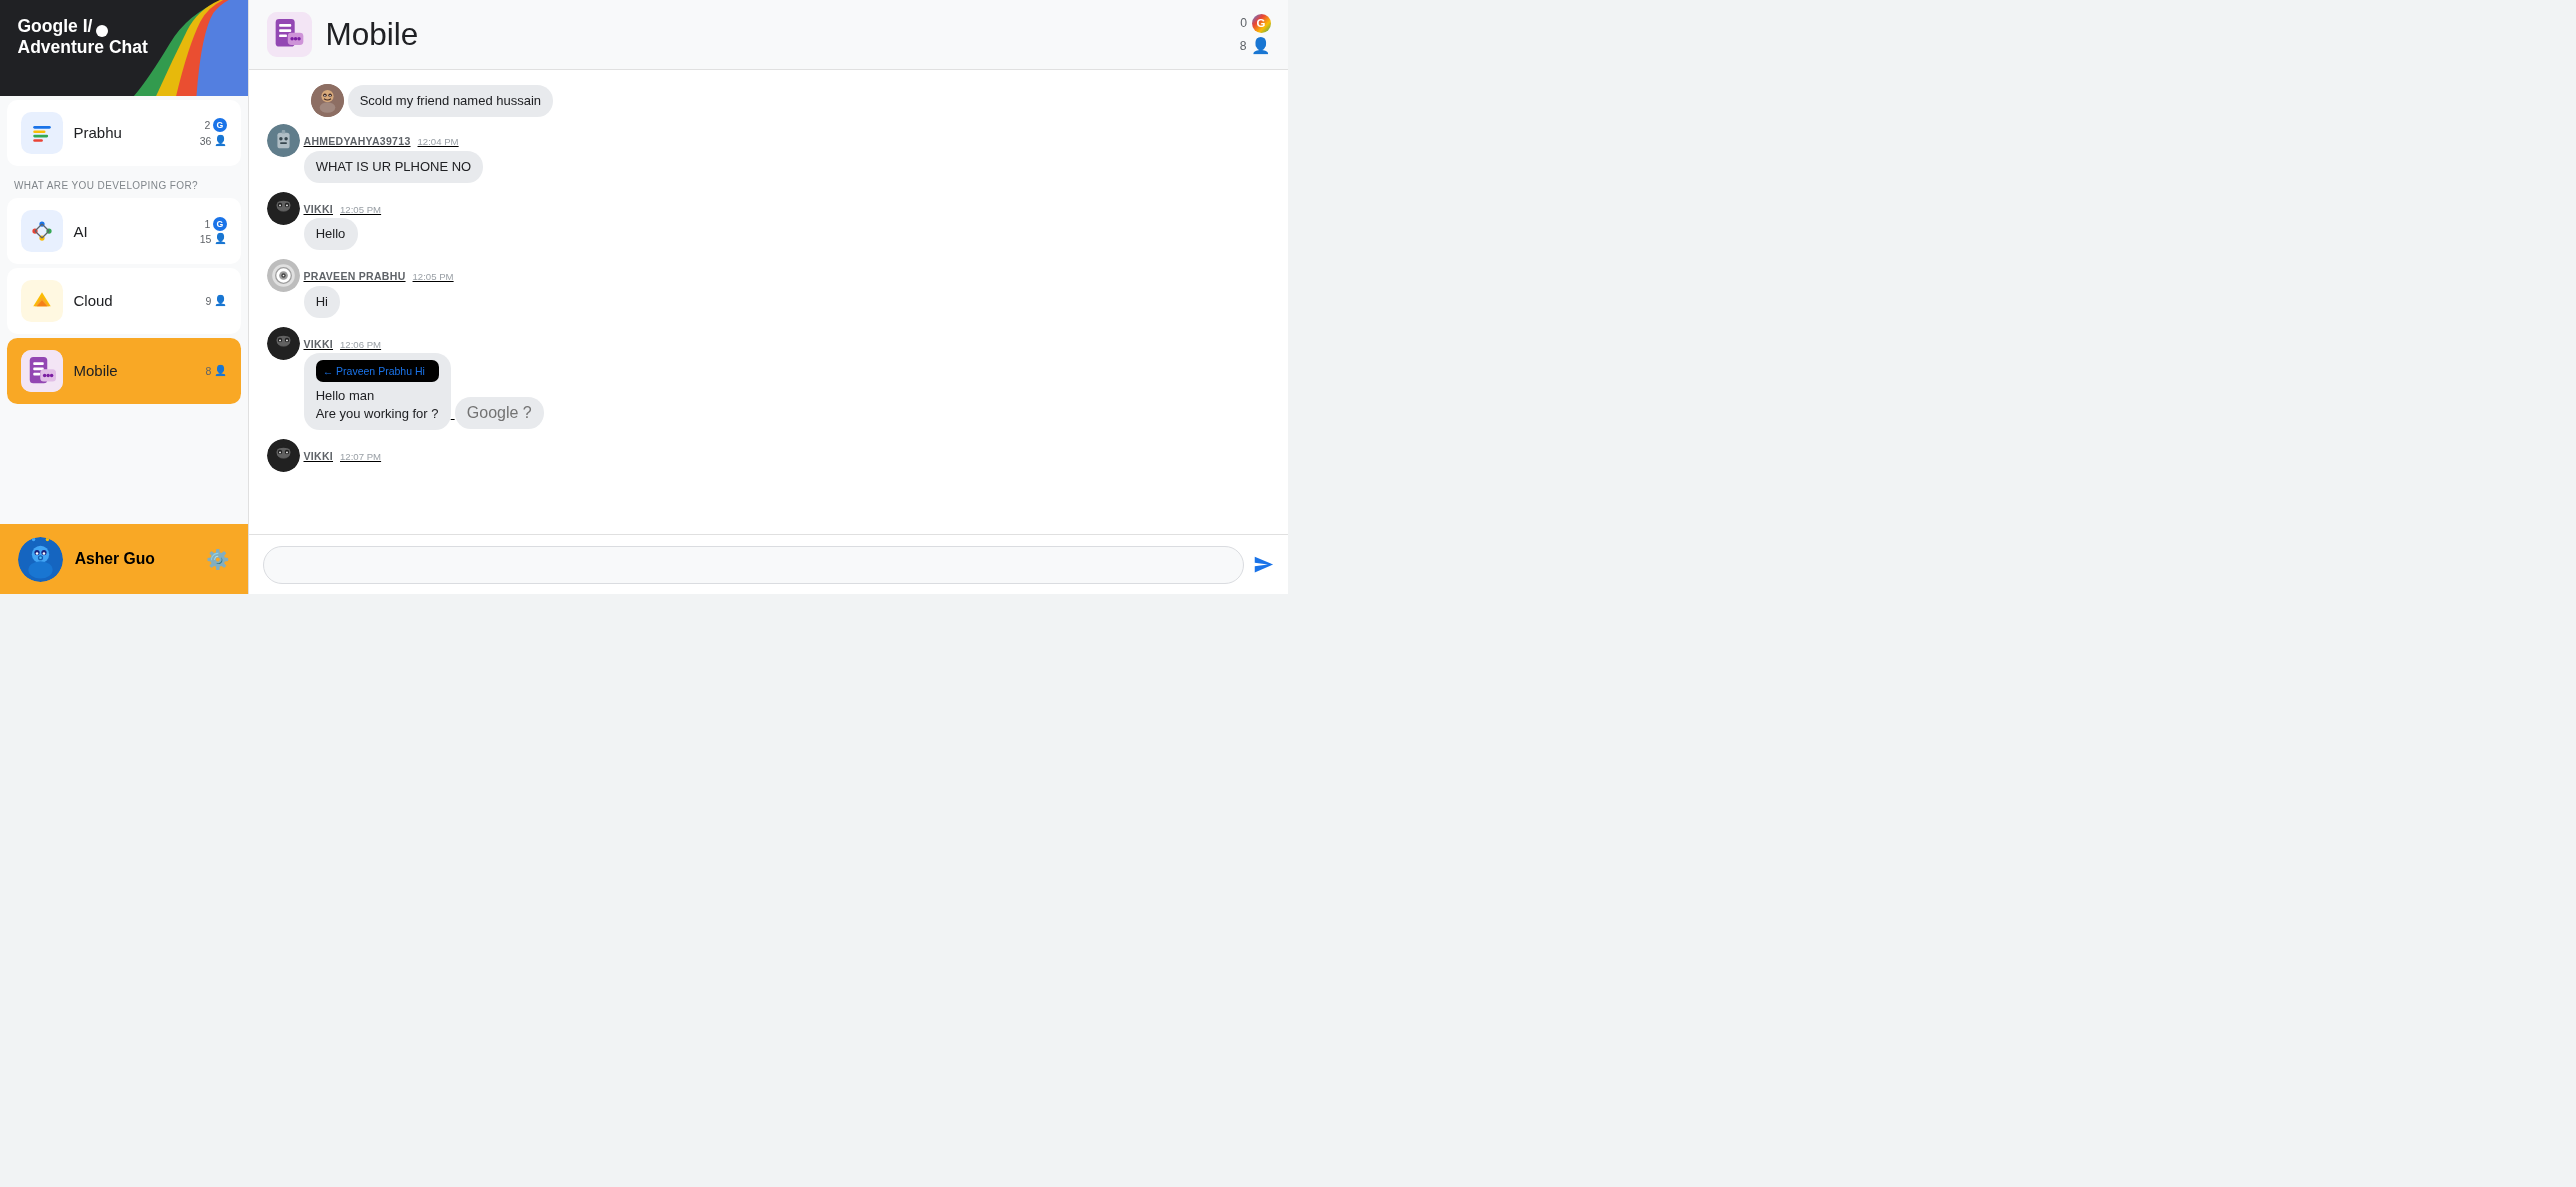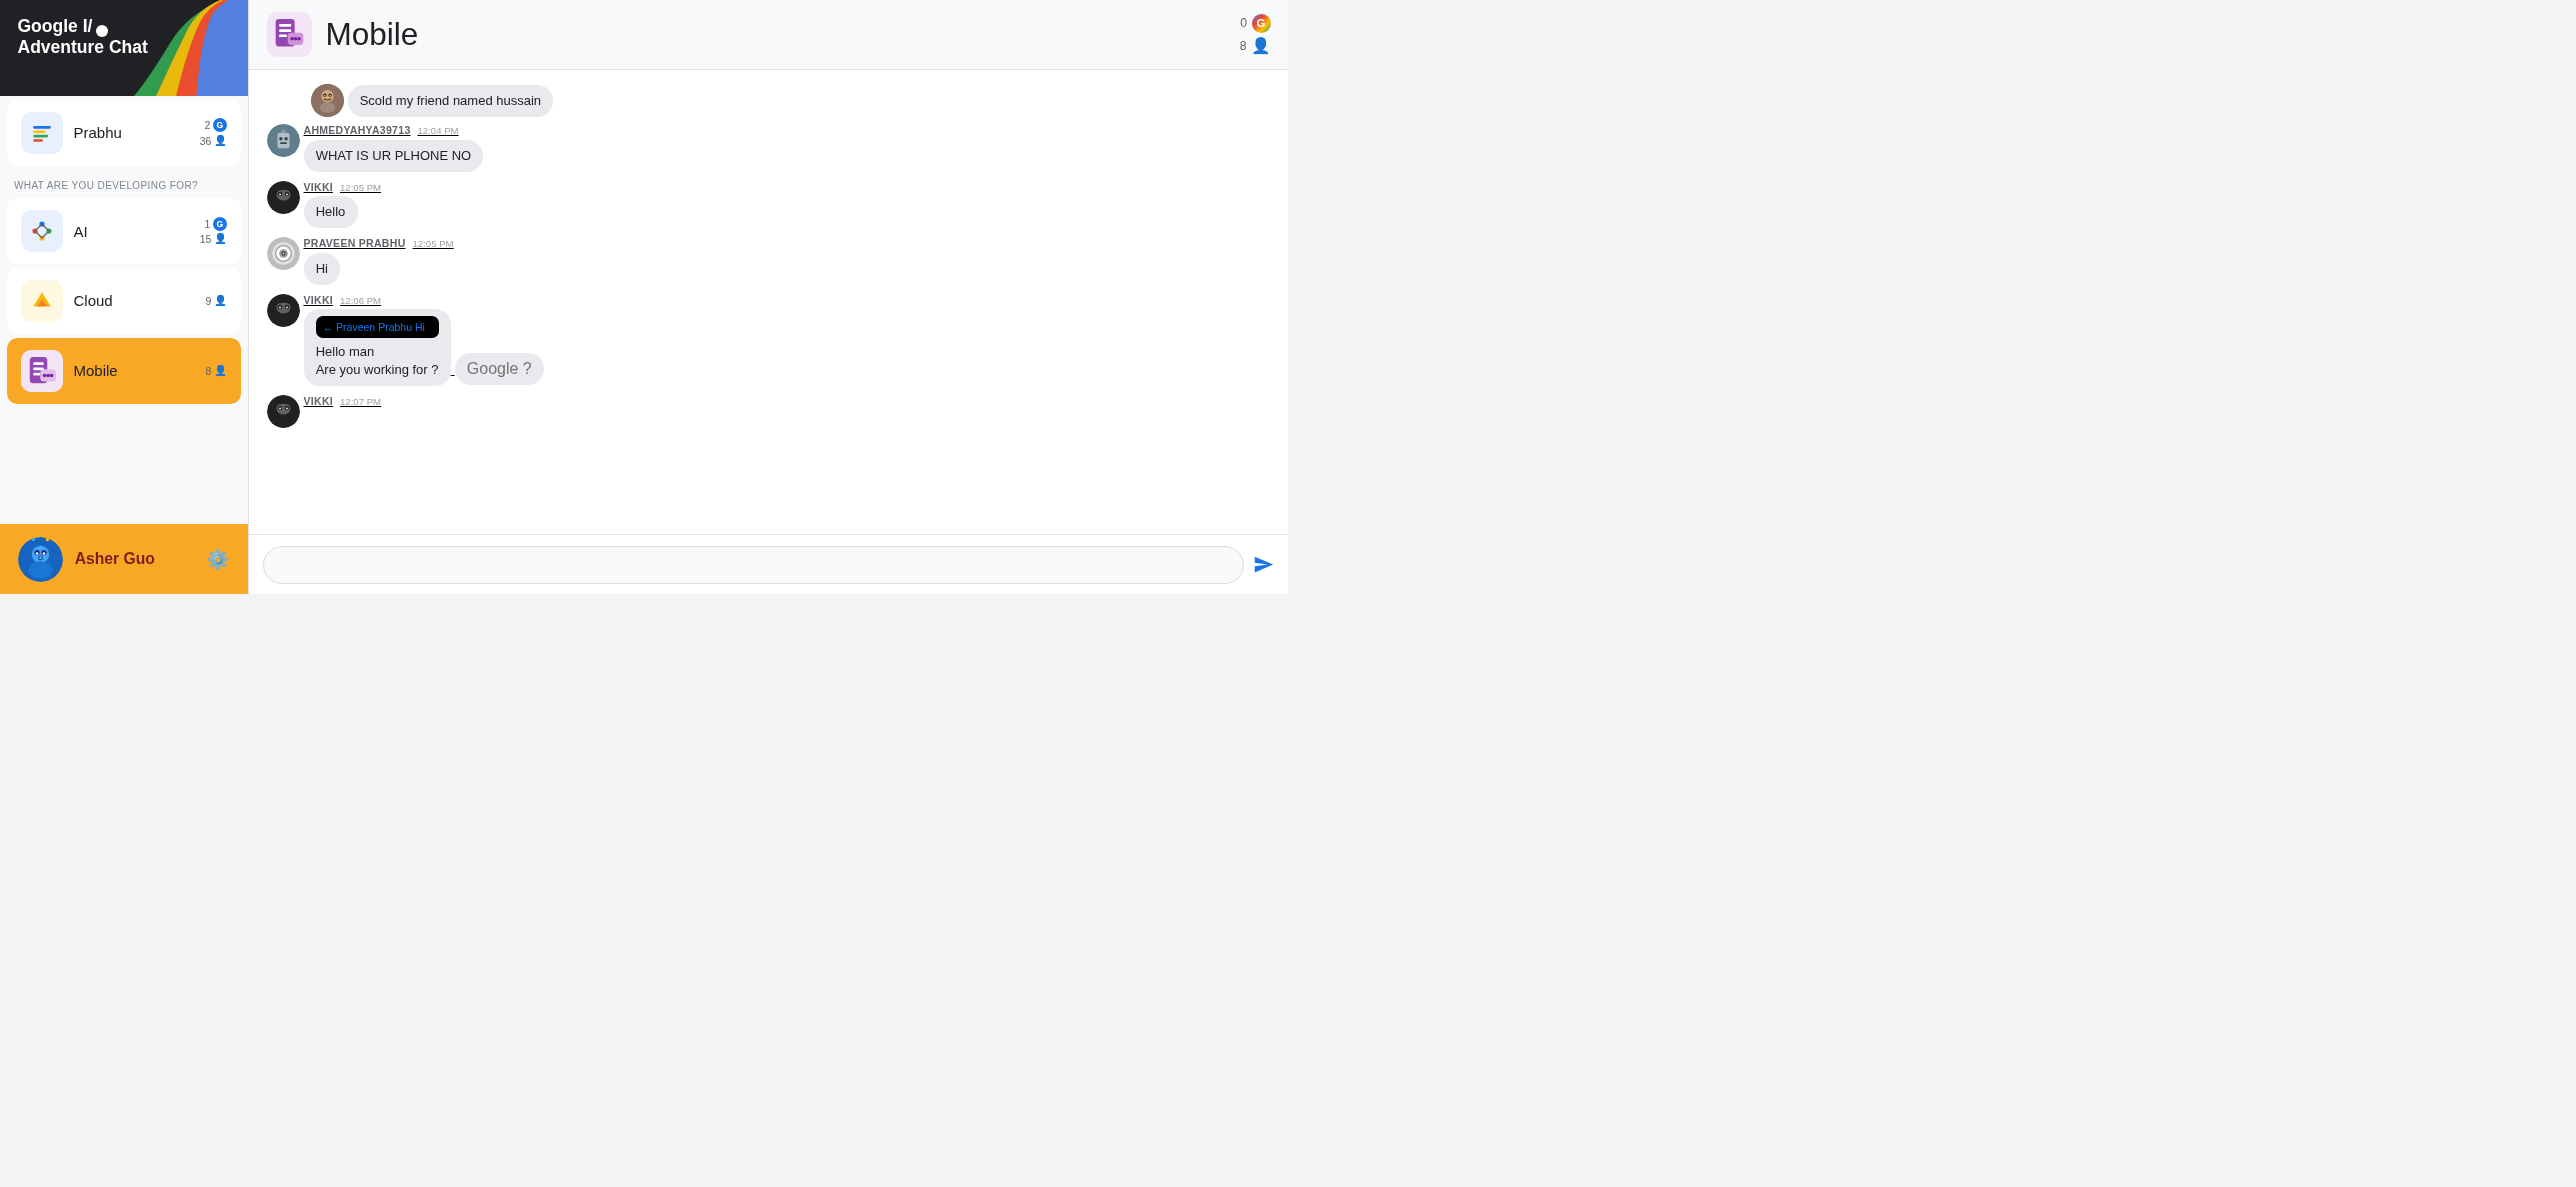--- a/index.html
+++ b/index.html
@@ -203,21 +203,21 @@
       width: 45px;
       height: 45px;
       border-radius: 50%;
       overflow: hidden;
       flex-shrink: 0;
     }
 
     .user-name {
       font-size: 15.7px;
       font-weight: 600;
-      color: #7f1d1d;
+      color: #000000;
       flex: 1;
     }
 
     .gear-icon {
       font-size: 19px;
       color: #202124;
       cursor: pointer;
     }
 
     
@@ -315,20 +315,21 @@
       gap: 7px;
       align-items: baseline;
     }
 
     .message-sender {
       font-weight: 600;
       font-size: 10.5px;
       color: #5f6368;
       text-transform: uppercase;
       letter-spacing: 0.3px;
+      margin-top: 11px;
     }
 
     .message-time {
       font-size: 9.6px;
       color: #9aa0a6;
     }
 
     .message-bubble {
       background: #e8eaed;
       border-radius: 15.7px;

